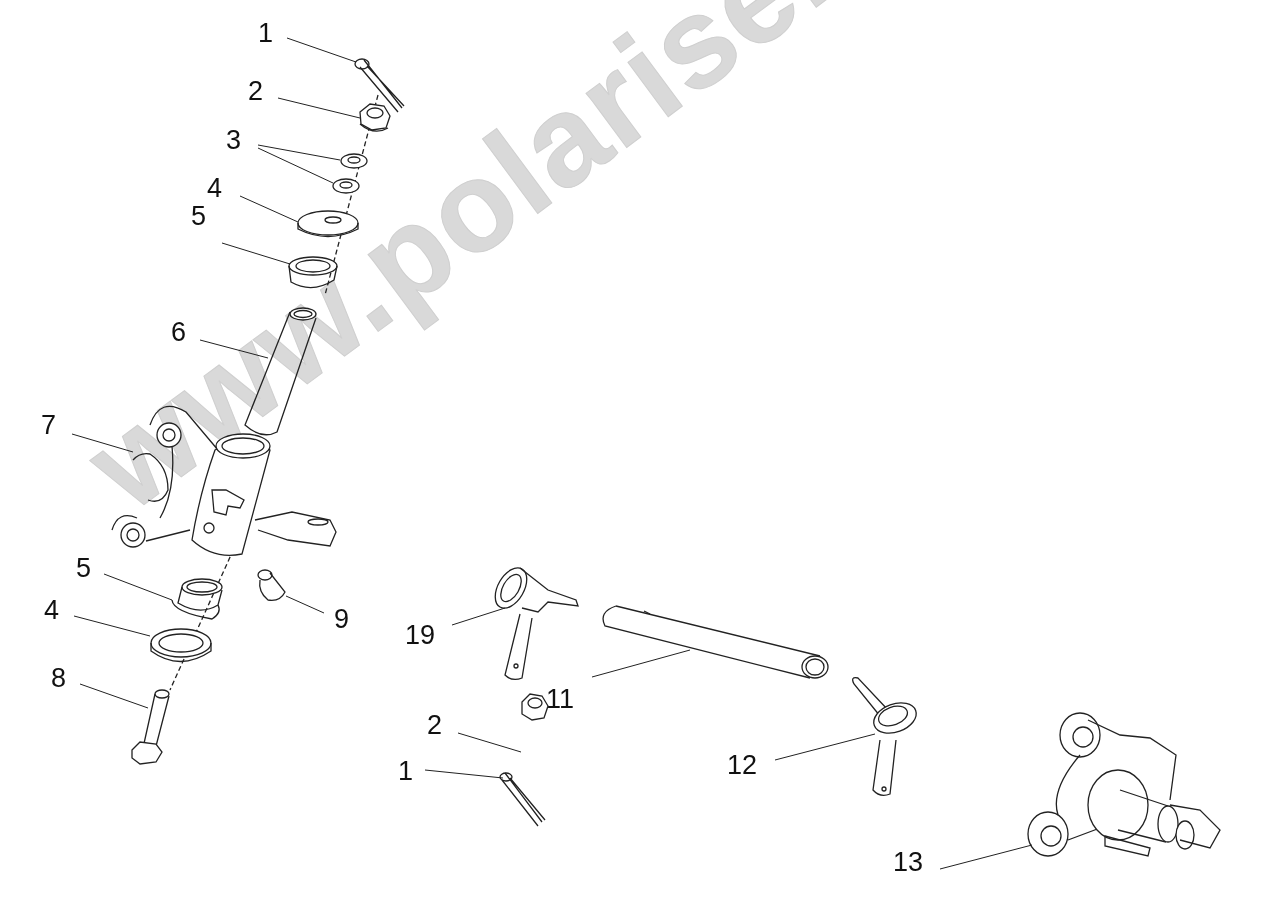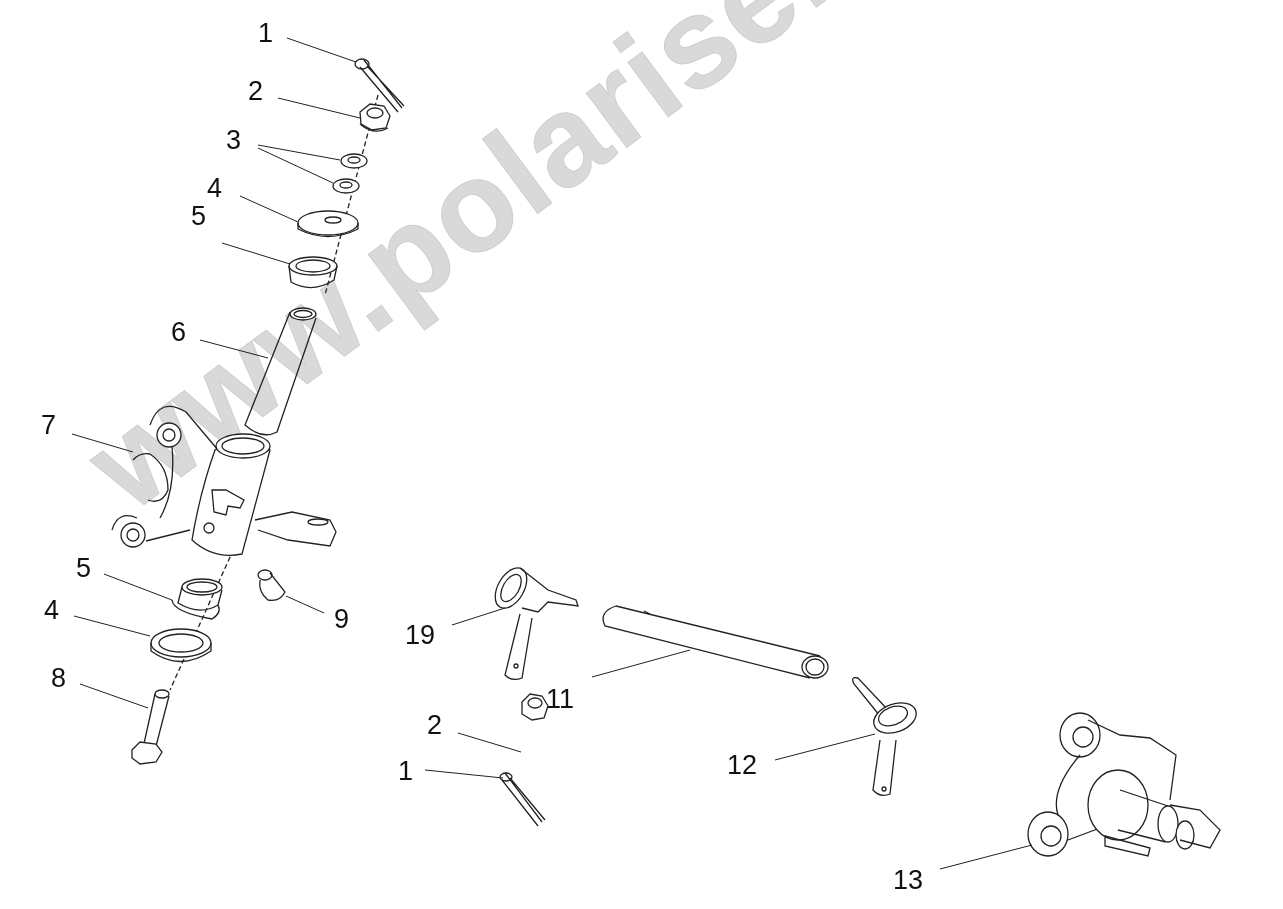--- a/index.html
+++ b/index.html
@@ -196,14 +196,14 @@
   <div class="callout" style="left:41px;top:412px;">7</div>
   <div class="callout" style="left:76px;top:555px;">5</div>
   <div class="callout" style="left:44px;top:597px;">4</div>
   <div class="callout" style="left:51px;top:665px;">8</div>
   <div class="callout" style="left:334px;top:606px;">9</div>
   <div class="callout" style="left:405px;top:622px;">19</div>
   <div class="callout" style="left:546px;top:678px;margin-top:8px;">11</div>
   <div class="callout" style="left:427px;top:712px;">2</div>
   <div class="callout" style="left:398px;top:758px;">1</div>
   <div class="callout" style="left:727px;top:752px;">12</div>
-  <div class="callout" style="left:893px;top:867px;text-align:right;">13</div>
+  <div class="callout" style="left:893px;top:849px;text-align:right;">13</div>
 </div>
 
 </body></html>

